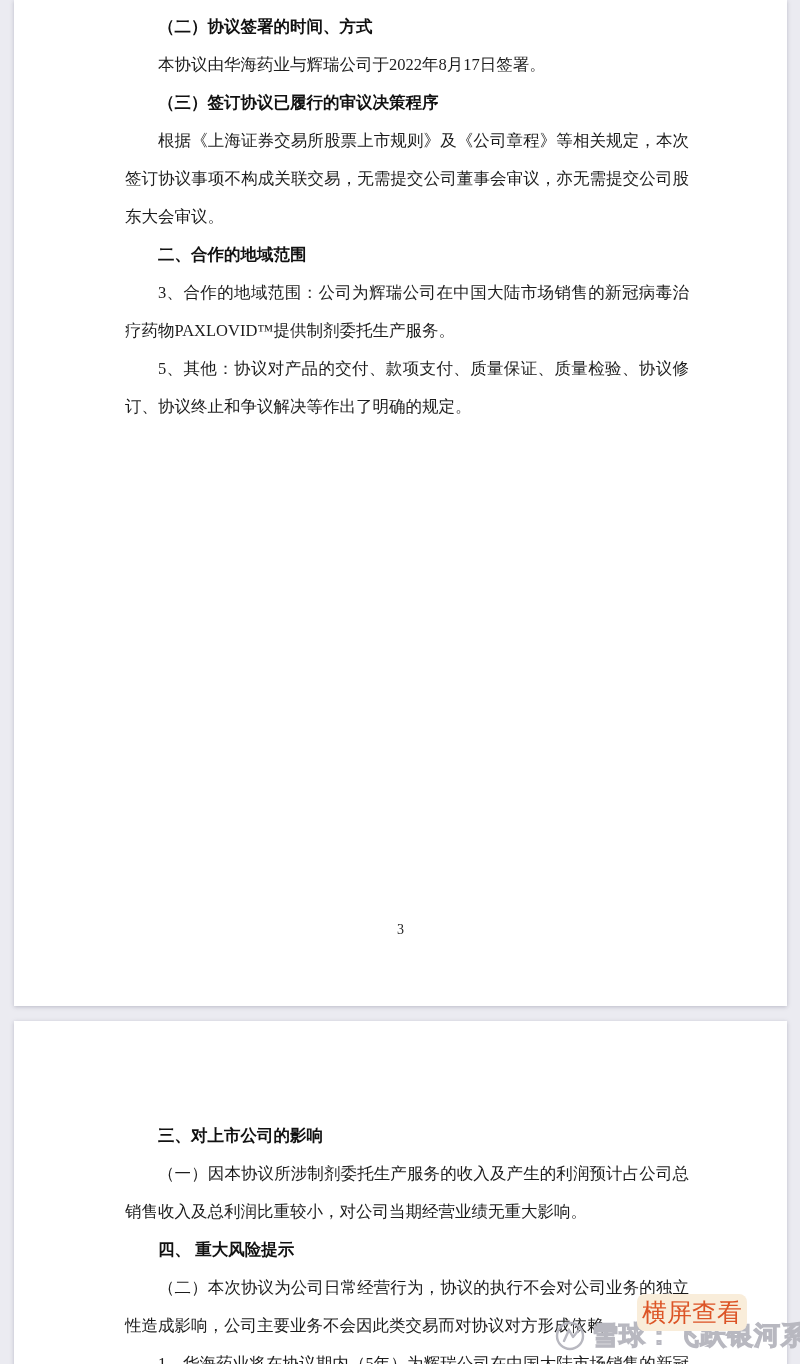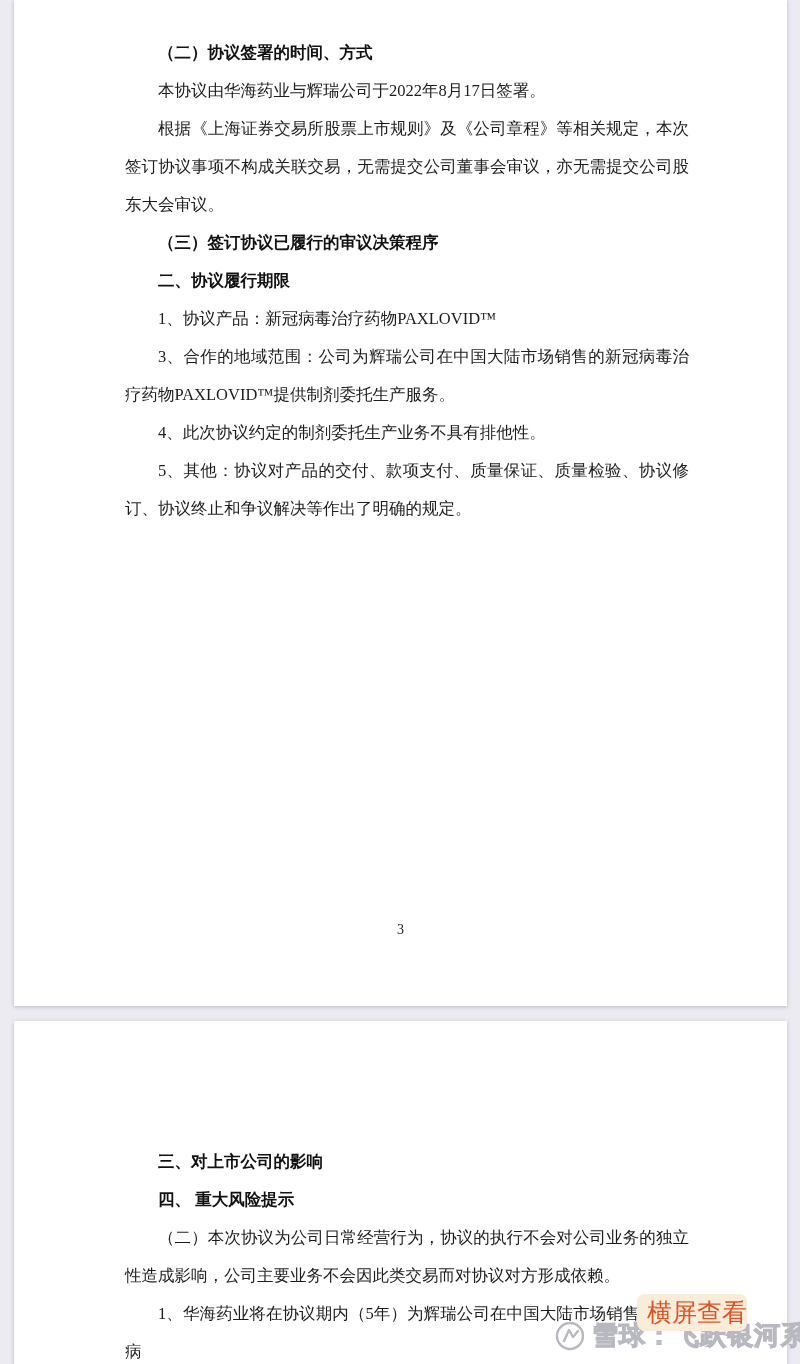--- a/index.html
+++ b/index.html
@@ -19,21 +19,20 @@
     box-sizing: border-box;
   }
   #page-1 { top: 0; height: 1006px; }
   #page-2 { top: 1021px; height: 480px; }
   .page-text {
     box-sizing: border-box;
     color: #1c1c1c;
     font-size: 16.5px;
     line-height: 38px;
     text-align: justify;
-    margin-top: 26px;
   }
   #page-1 .page-text { padding: 8px 98px 0 111px; }
   #page-2 .page-text { padding: 96px 98px 0 111px; }
   .block { text-indent: 2em; margin: 0; }
   .block.heading { font-weight: 700; color: #111; }
   .page-number {
     position: absolute;
     left: 0; top: 922px;
     width: 100%;
     text-align: center;
@@ -44,21 +43,21 @@
     position: absolute;
     left: 637px; top: 1294px;
     width: 110px; height: 37px;
     background: #f9edda;
     border: none;
     border-radius: 8px;
     color: #dc5426;
     font-family: "Liberation Serif", "DejaVu Serif", serif;
     font-size: 25px;
     line-height: 37px;
-    text-align: right;
+    text-align: center;
     padding: 0;
     z-index: 30;
     cursor: pointer;
   }
   .watermark {
     position: absolute;
     left: 554px; top: 1318px;
     display: flex;
     align-items: center;
     gap: 6px;
@@ -75,34 +74,33 @@
   }
   .watermark-logo { width: 32px; height: 32px; display: block; }
 </style>
 </head>
 <body>
 
 <div class="page" id="page-1">
   <div class="page-text">
       <div class="block heading">（二）协议签署的时间、方式</div>
       <div class="block paragraph">本协议由华海药业与辉瑞公司于2022年8月17日签署。</div>
+      <div class="block heading">（三）签订协议已履行的审议决策程序</div>
       <div class="block paragraph">根据《上海证券交易所股票上市规则》及《公司章程》等相关规定，本次签订协议事项不构成关联交易，无需提交公司董事会审议，亦无需提交公司股东大会审议。</div>
-      <div class="block heading">（三）签订协议已履行的审议决策程序</div>
-      <div class="block heading">二、协议履行期限</div>
-      <div class="block paragraph">1、协议产品：新冠病毒治疗药物PAXLOVID™</div>
+      <div class="block heading">二、合作的地域范围</div>
       <div class="block paragraph">3、合作的地域范围：公司为辉瑞公司在中国大陆市场销售的新冠病毒治疗药物PAXLOVID™提供制剂委托生产服务。</div>
-      <div class="block paragraph">4、此次协议约定的制剂委托生产业务不具有排他性。</div>
       <div class="block paragraph">5、其他：协议对产品的交付、款项支付、质量保证、质量检验、协议修订、协议终止和争议解决等作出了明确的规定。</div>
     </div>
   <div class="page-number">3</div>
 </div>
 
 <div class="page" id="page-2">
   <div class="page-text">
       <div class="block heading">三、对上市公司的影响</div>
+      <div class="block paragraph">（一）因本协议所涉制剂委托生产服务的收入及产生的利润预计占公司总销售收入及总利润比重较小，对公司当期经营业绩无重大影响。</div>
       <div class="block heading">四、 重大风险提示</div>
       <div class="block paragraph">（二）本次协议为公司日常经营行为，协议的执行不会对公司业务的独立性造成影响，公司主要业务不会因此类交易而对协议对方形成依赖。</div>
       <div class="block paragraph">1、华海药业将在协议期内（5年）为辉瑞公司在中国大陆市场销售的新冠病</div>
     </div>
 </div>
 
 <button class="landscape-btn">横屏查看</button>
 
 <div class="watermark">
   <span>

